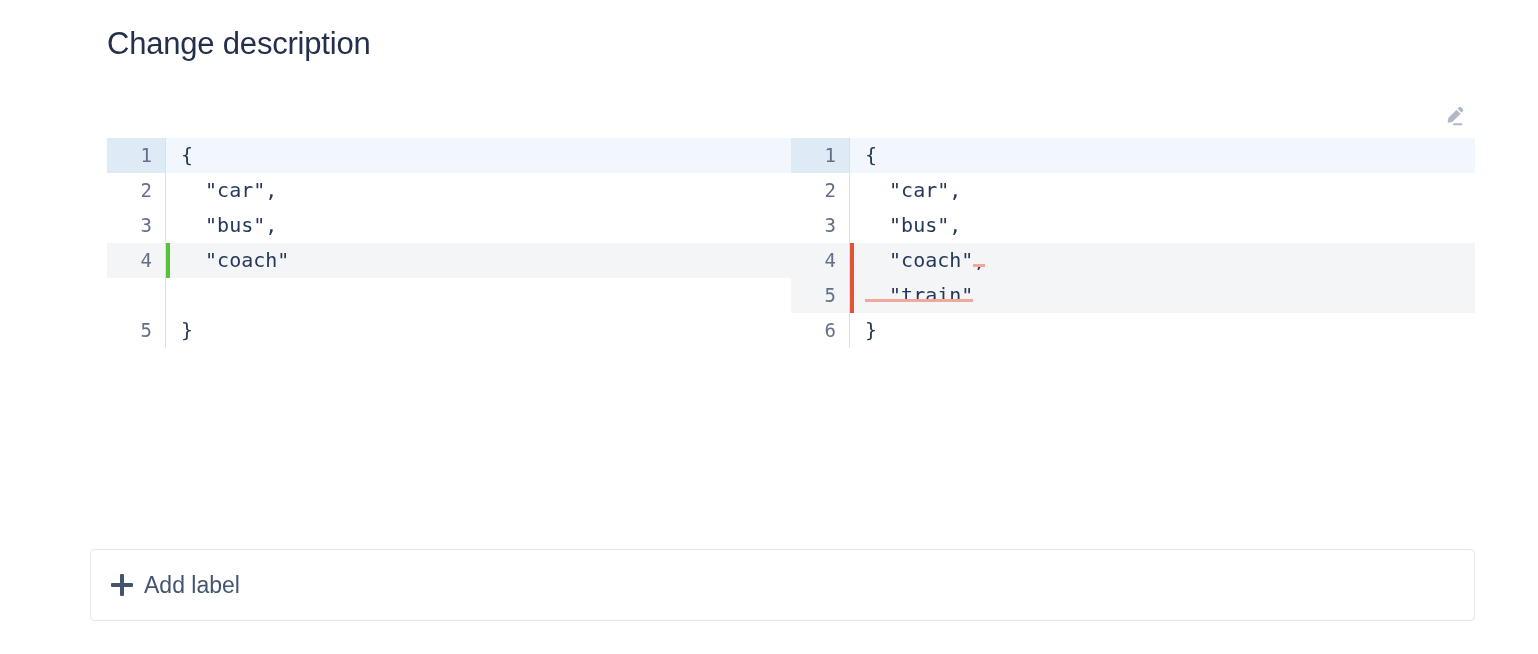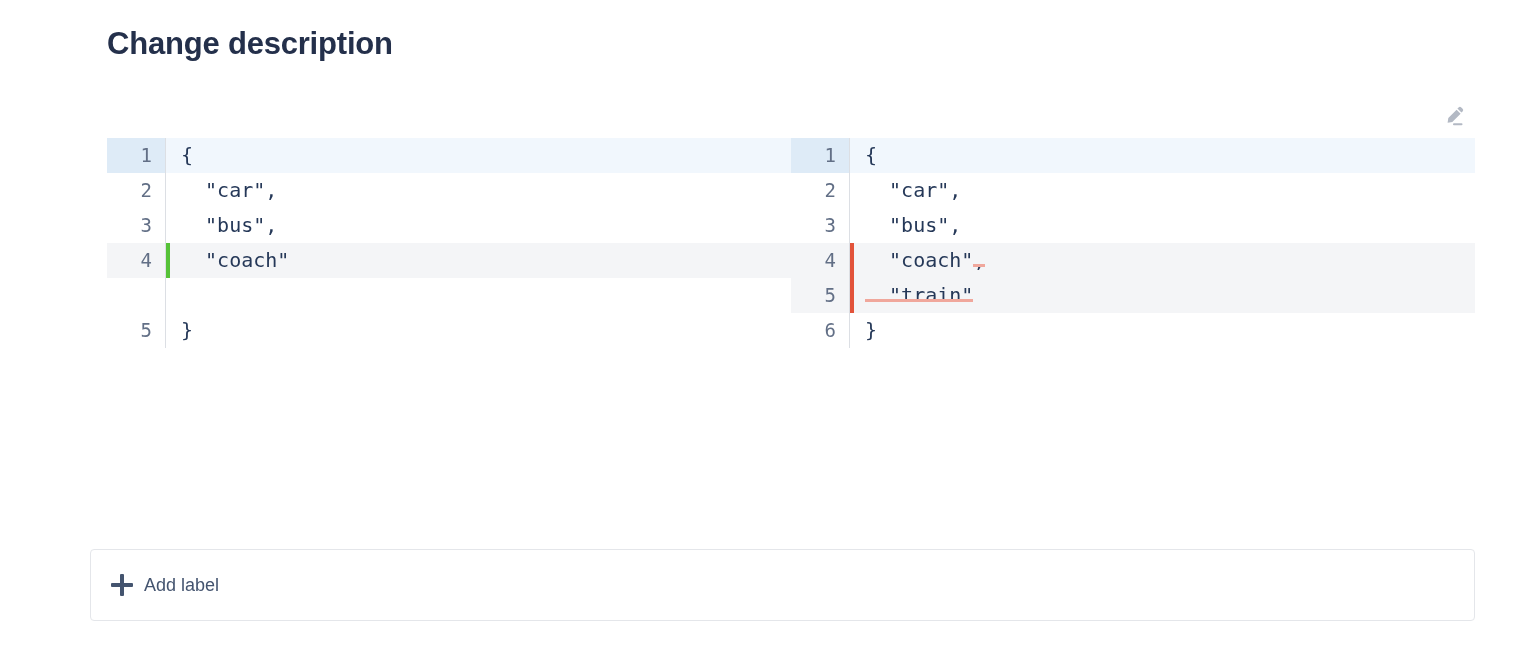--- a/index.html
+++ b/index.html
@@ -15,21 +15,21 @@
     position: relative;
     overflow: hidden;
   }
 
   
   .page-title {
     position: absolute;
     left: 107px;
     top: 25px;
     font-size: 31px;
-    font-weight: bold;
+    font-weight: normal;
     color: #24304b;
     letter-spacing: -0.2px;
     line-height: 1.2;
   }
 
   
   .diff-panel {
     position: absolute;
     left: 107px;
     top: 100px;
@@ -161,21 +161,21 @@
     background: #44546f;
     border-radius: 1px;
   }
   .plus-icon::before {
     left: 0; right: 0; top: 9px; height: 4px;
   }
   .plus-icon::after {
     top: 0; bottom: 0; left: 9px; width: 4px;
   }
   .add-label-text {
-    font-size: 18px;
+    font-size: 23px;
     color: #44546f;
     line-height: 1;
   }
 </style>
 </head>
 <body>
 
 <div class="page-title">Change description</div>
 
 <div class="diff-panel">

